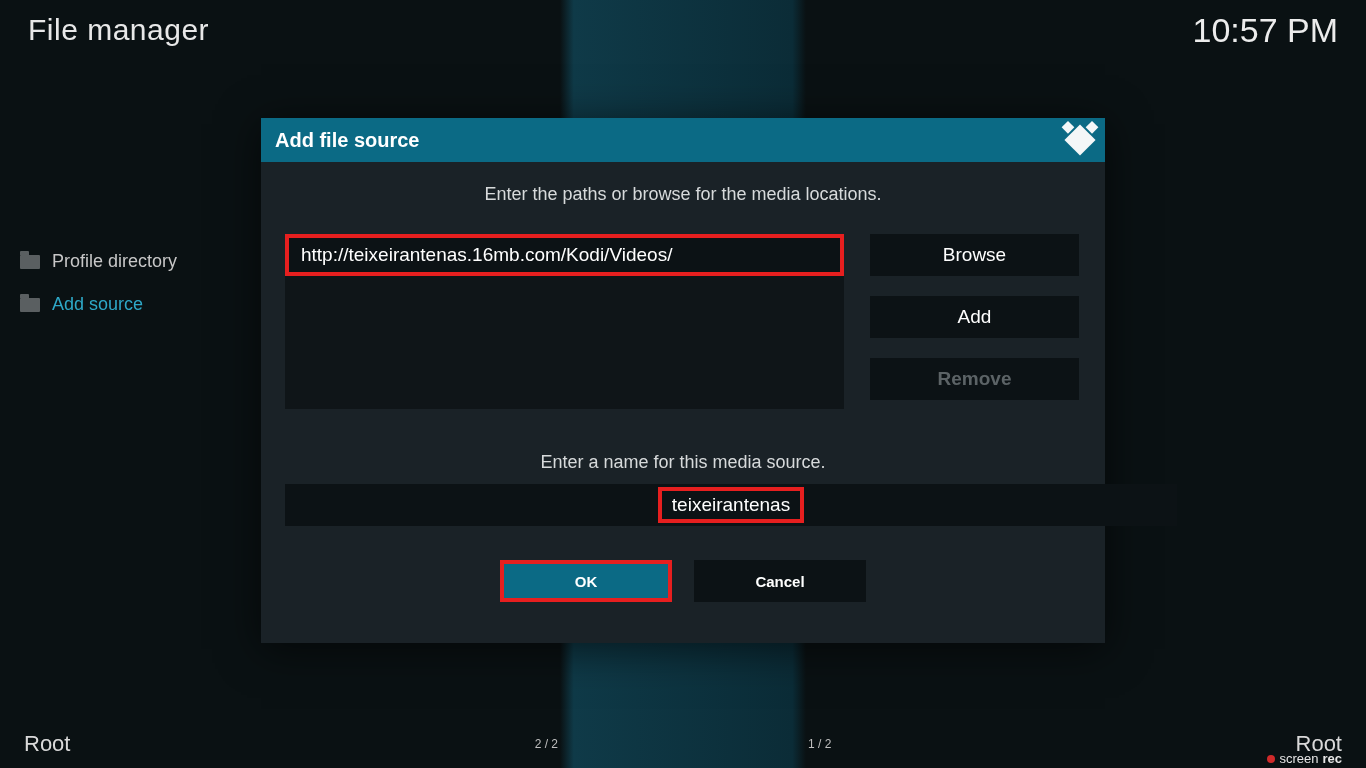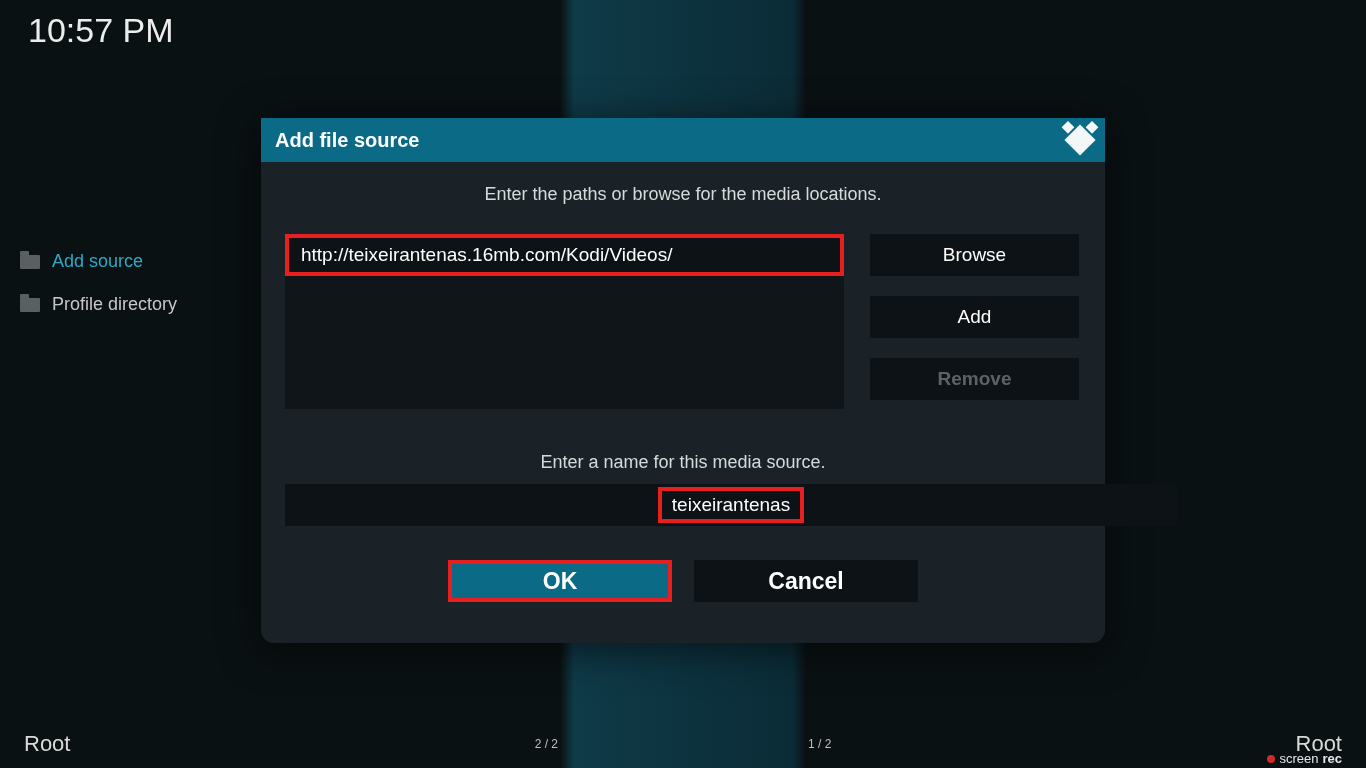--- a/index.html
+++ b/index.html
@@ -59,21 +59,20 @@
     font-size: 13px; color: #e6e6e6; display: flex; align-items: center; gap: 4px;
   }
   .screenrec .dot { width: 8px; height: 8px; border-radius: 50%; background: #d02a2a; }
   .screenrec .rec { font-weight: 700; }
 
   
   .dialog {
     position: absolute; left: 261px; top: 118px; width: 844px; height: 525px;
     background: #1a2227;
     box-shadow: 0 6px 40px rgba(0,0,0,.6);
-    border-radius: 13px;
   }
   .dialog .dheader {
     height: 44px; background: #0b6a85;
     display: flex; align-items: center; justify-content: space-between;
     padding: 0 14px;
   }
   .dialog .dheader .t {
     font-size: 20px; font-weight: 600; color: #fff;
   }
   .kodi-logo {
@@ -124,43 +123,44 @@
   .name-text {
     font-size: 19px; color: #fff; padding: 3px 10px;
     border: 4px solid #e71f1f;
   }
 
   .dialog .actions {
     position: absolute; left: 0; right: 0; top: 442px;
     display: flex; justify-content: center; gap: 22px;
   }
   .actbtn {
-    width: 224px; height: 42px; display: flex; align-items: center; justify-content: center;
-    font-size: 23px; font-weight: 700; color: #fff; cursor: pointer;
+    width: 172px; height: 42px; display: flex; align-items: center; justify-content: center;
+    font-size: 15px; font-weight: 700; color: #fff; cursor: pointer;
   }
   .actbtn.ok { background: #0b6a85; border: 4px solid #e71f1f; }
   .actbtn.cancel { background: #0c1215; }
 </style>
 </head>
 <body>
 
 <div class="bg"></div>
 
 <div class="topbar">
+  <div class="title">File manager</div>
   <div class="clock">10:57 PM</div>
 </div>
 
 <div class="leftlist">
+  <div class="row">
+    <span class="folder-ico"></span>
+    <span>Profile directory</span>
+  </div>
   <div class="row active">
     <span class="folder-ico"></span>
     <span>Add source</span>
-  </div>
-  <div class="row">
-    <span class="folder-ico"></span>
-    <span>Profile directory</span>
   </div>
 </div>
 
 <div class="dialog">
   <div class="dheader">
     <span class="t">Add file source</span>
     <span class="kodi-logo"></span>
   </div>
 
   <div class="instr">Enter the paths or browse for the media locations.</div>

